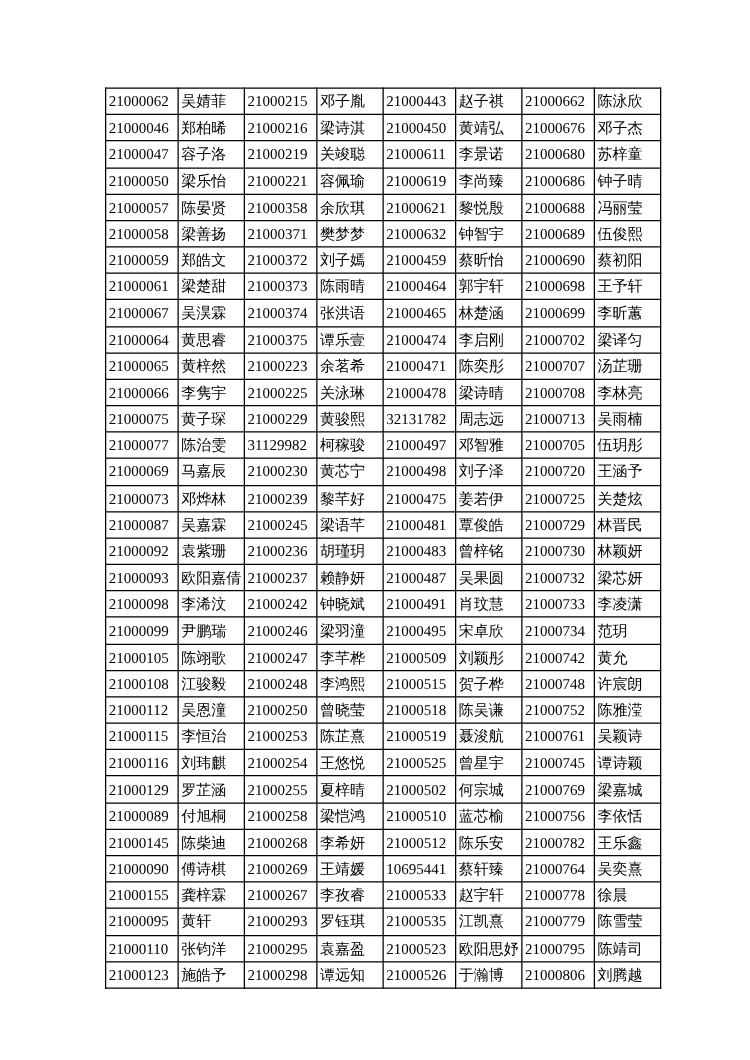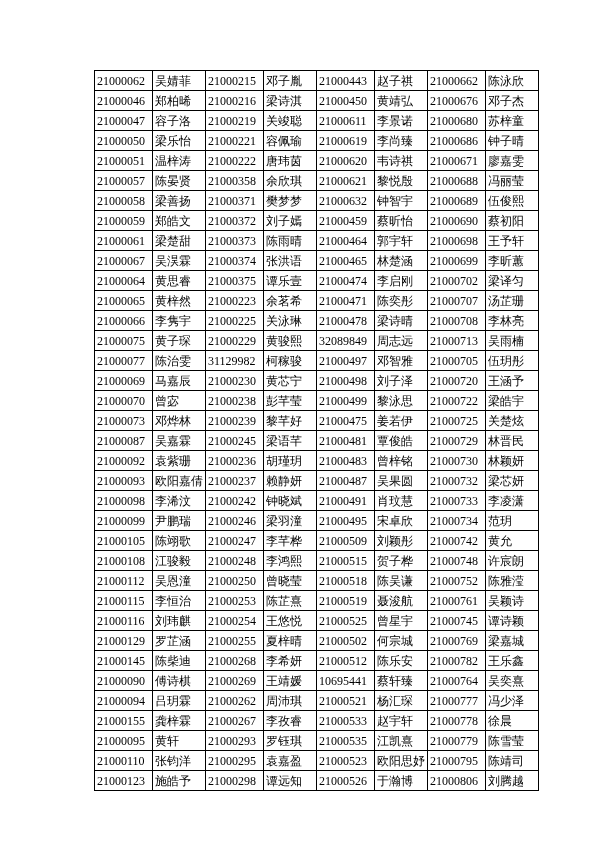--- a/index.html
+++ b/index.html
@@ -15,21 +15,21 @@
   }
   .page {
     position: absolute;
     left: 0; top: 0;
     width: 600px;
     height: 848px;
     background: #ffffff;
   }
   table.roster {
     position: absolute;
-    left: 94px;
+    left: 84px;
     top: 70px;
     width: 428px;
     height: 721px;
     border-collapse: collapse;
     table-layout: fixed;
   }
   table.roster td {
     border: 1px solid #000000;
     font-size: 12px;
     line-height: 1;
@@ -83,30 +83,20 @@
           <td class="id-cell">21000050</td>
           <td class="name-cell">梁乐怡</td>
           <td class="id-cell">21000221</td>
           <td class="name-cell">容佩瑜</td>
           <td class="id-cell">21000619</td>
           <td class="name-cell">李尚臻</td>
           <td class="id-cell">21000686</td>
           <td class="name-cell">钟子晴</td>
         </tr>
         <tr>
-          <td class="id-cell">21000051</td>
-          <td class="name-cell">温梓涛</td>
-          <td class="id-cell">21000222</td>
-          <td class="name-cell">唐玮茵</td>
-          <td class="id-cell">21000620</td>
-          <td class="name-cell">韦诗祺</td>
-          <td class="id-cell">21000671</td>
-          <td class="name-cell">廖嘉雯</td>
-        </tr>
-        <tr>
           <td class="id-cell">21000057</td>
           <td class="name-cell">陈晏贤</td>
           <td class="id-cell">21000358</td>
           <td class="name-cell">余欣琪</td>
           <td class="id-cell">21000621</td>
           <td class="name-cell">黎悦殷</td>
           <td class="id-cell">21000688</td>
           <td class="name-cell">冯丽莹</td>
         </tr>
         <tr>
@@ -177,21 +167,21 @@
           <td class="id-cell">21000478</td>
           <td class="name-cell">梁诗晴</td>
           <td class="id-cell">21000708</td>
           <td class="name-cell">李林亮</td>
         </tr>
         <tr>
           <td class="id-cell">21000075</td>
           <td class="name-cell">黄子琛</td>
           <td class="id-cell">21000229</td>
           <td class="name-cell">黄骏熙</td>
-          <td class="id-cell">32089849</td>
+          <td class="id-cell">32131782</td>
           <td class="name-cell">周志远</td>
           <td class="id-cell">21000713</td>
           <td class="name-cell">吴雨楠</td>
         </tr>
         <tr>
           <td class="id-cell">21000077</td>
           <td class="name-cell">陈治雯</td>
           <td class="id-cell">31129982</td>
           <td class="name-cell">柯稼骏</td>
           <td class="id-cell">21000497</td>
@@ -203,30 +193,20 @@
           <td class="id-cell">21000069</td>
           <td class="name-cell">马嘉辰</td>
           <td class="id-cell">21000230</td>
           <td class="name-cell">黄芯宁</td>
           <td class="id-cell">21000498</td>
           <td class="name-cell">刘子泽</td>
           <td class="id-cell">21000720</td>
           <td class="name-cell">王涵予</td>
         </tr>
         <tr>
-          <td class="id-cell">21000070</td>
-          <td class="name-cell">曾宓</td>
-          <td class="id-cell">21000238</td>
-          <td class="name-cell">彭芊莹</td>
-          <td class="id-cell">21000499</td>
-          <td class="name-cell">黎泳思</td>
-          <td class="id-cell">21000722</td>
-          <td class="name-cell">梁皓宇</td>
-        </tr>
-        <tr>
           <td class="id-cell">21000073</td>
           <td class="name-cell">邓烨林</td>
           <td class="id-cell">21000239</td>
           <td class="name-cell">黎芊好</td>
           <td class="id-cell">21000475</td>
           <td class="name-cell">姜若伊</td>
           <td class="id-cell">21000725</td>
           <td class="name-cell">关楚炫</td>
         </tr>
         <tr>
@@ -333,50 +313,50 @@
           <td class="id-cell">21000129</td>
           <td class="name-cell">罗芷涵</td>
           <td class="id-cell">21000255</td>
           <td class="name-cell">夏梓晴</td>
           <td class="id-cell">21000502</td>
           <td class="name-cell">何宗城</td>
           <td class="id-cell">21000769</td>
           <td class="name-cell">梁嘉城</td>
         </tr>
         <tr>
+          <td class="id-cell">21000089</td>
+          <td class="name-cell">付旭桐</td>
+          <td class="id-cell">21000258</td>
+          <td class="name-cell">梁恺鸿</td>
+          <td class="id-cell">21000510</td>
+          <td class="name-cell">蓝芯榆</td>
+          <td class="id-cell">21000756</td>
+          <td class="name-cell">李依恬</td>
+        </tr>
+        <tr>
           <td class="id-cell">21000145</td>
           <td class="name-cell">陈柴迪</td>
           <td class="id-cell">21000268</td>
           <td class="name-cell">李希妍</td>
           <td class="id-cell">21000512</td>
           <td class="name-cell">陈乐安</td>
           <td class="id-cell">21000782</td>
           <td class="name-cell">王乐鑫</td>
         </tr>
         <tr>
           <td class="id-cell">21000090</td>
           <td class="name-cell">傅诗棋</td>
           <td class="id-cell">21000269</td>
           <td class="name-cell">王靖媛</td>
           <td class="id-cell">10695441</td>
           <td class="name-cell">蔡轩臻</td>
           <td class="id-cell">21000764</td>
           <td class="name-cell">吴奕熹</td>
         </tr>
         <tr>
-          <td class="id-cell">21000094</td>
-          <td class="name-cell">吕玥霖</td>
-          <td class="id-cell">21000262</td>
-          <td class="name-cell">周沛琪</td>
-          <td class="id-cell">21000521</td>
-          <td class="name-cell">杨汇琛</td>
-          <td class="id-cell">21000777</td>
-          <td class="name-cell">冯少泽</td>
-        </tr>
-        <tr>
           <td class="id-cell">21000155</td>
           <td class="name-cell">龚梓霖</td>
           <td class="id-cell">21000267</td>
           <td class="name-cell">李孜睿</td>
           <td class="id-cell">21000533</td>
           <td class="name-cell">赵宇轩</td>
           <td class="id-cell">21000778</td>
           <td class="name-cell">徐晨</td>
         </tr>
         <tr>

